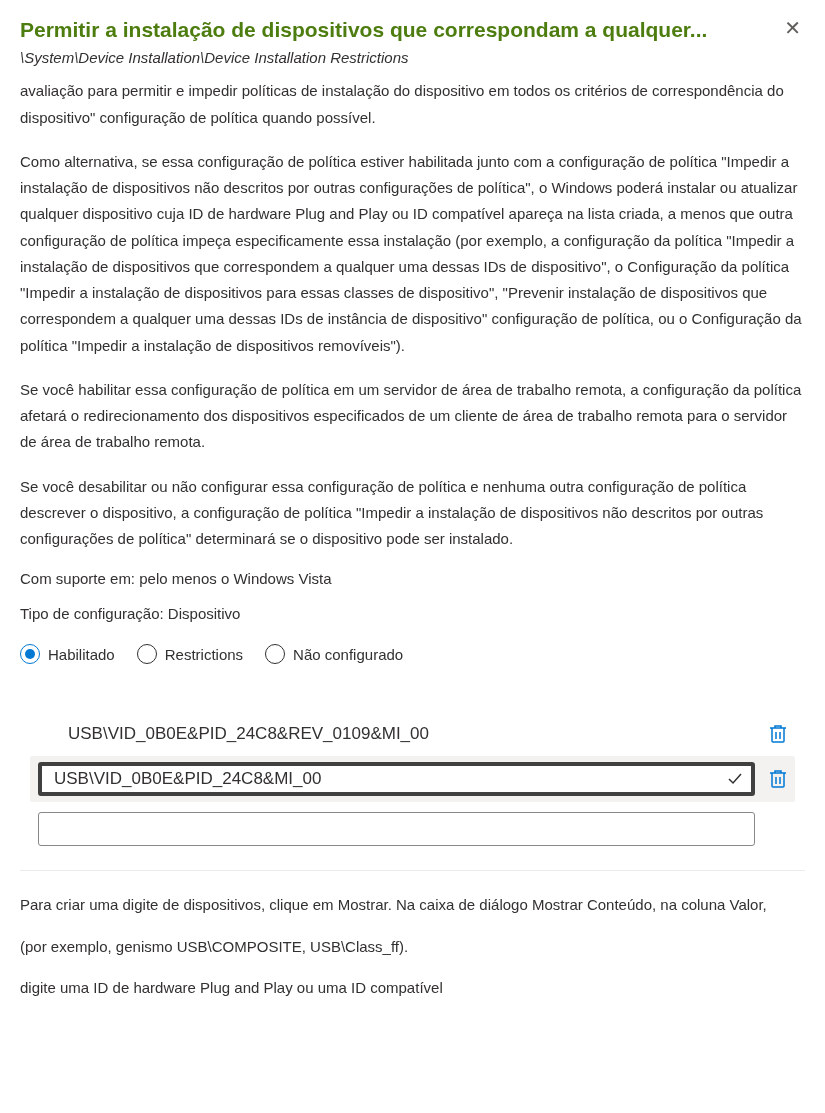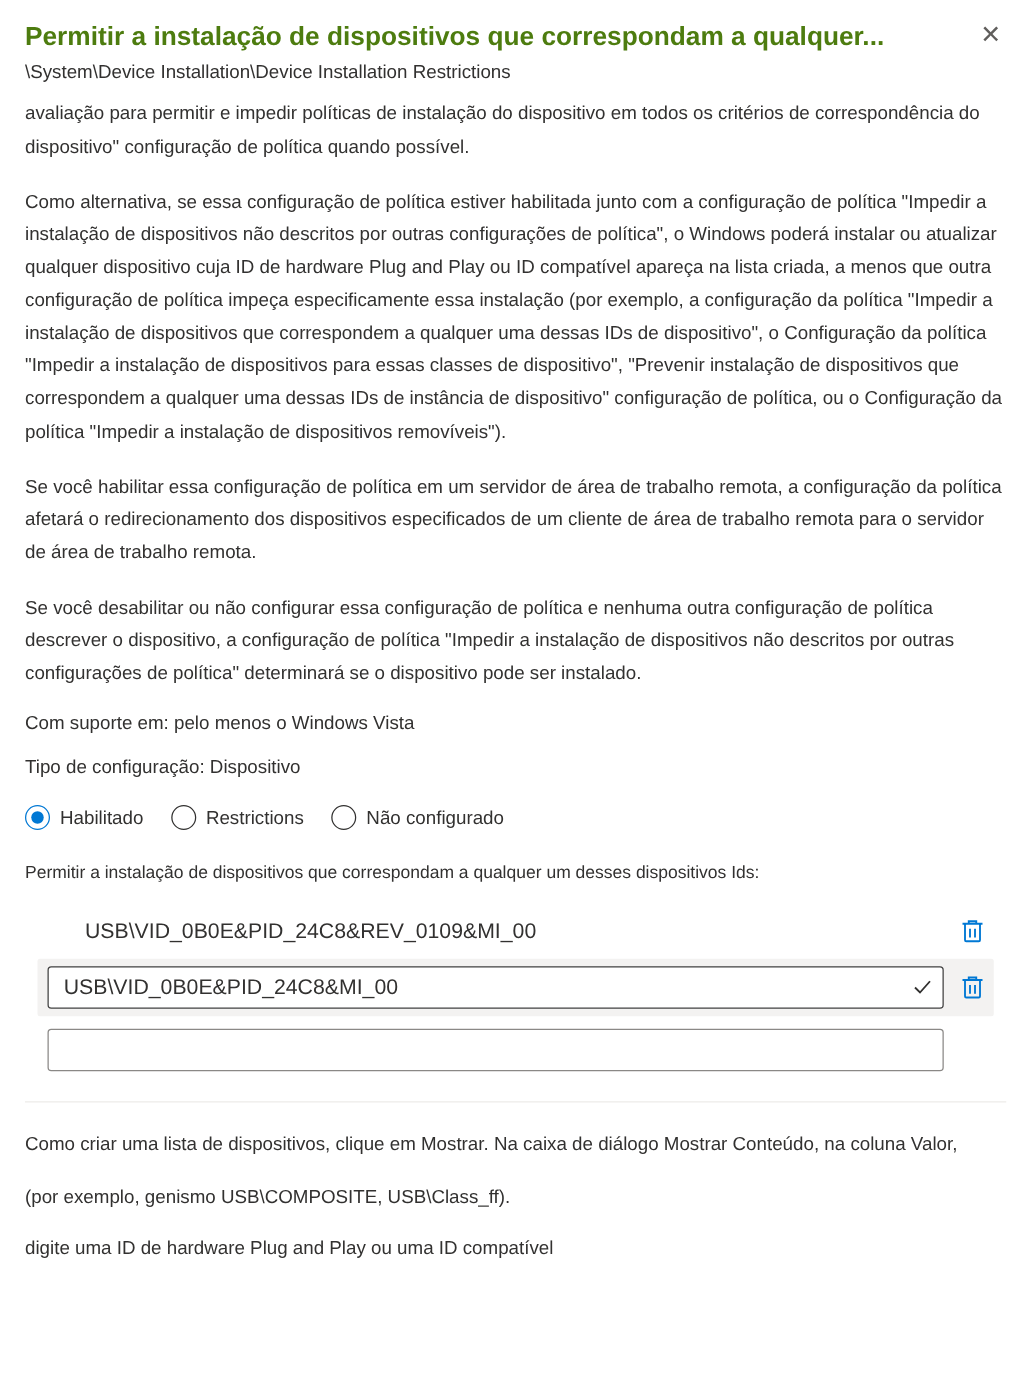--- a/index.html
+++ b/index.html
@@ -37,39 +37,40 @@
     line-height: 1;
     color: #605e5c;
     cursor: pointer;
     padding: 2px 4px;
     user-select: none;
   }
   .breadcrumb {
     font-size: 15px;
     color: #323130;
     margin-bottom: 12px;
+    font-style: italic;
   }
   .desc {
     font-size: 15px;
     line-height: 1.75;
     color: #323130;
     margin-bottom: 4px;
   }
   .desc p {
     margin: 0 0 18px 0;
   }
   .meta-line {
     font-size: 15px;
     margin: 18px 0 6px 0;
   }
   .radio-row {
     display: flex;
     align-items: center;
     gap: 22px;
-    margin: 22px 0 25px 0;
+    margin: 22px 0 48px 0;
   }
   .radio-item {
     display: flex;
     align-items: center;
     gap: 8px;
     font-size: 15px;
     cursor: pointer;
   }
   .radio-circle {
     width: 20px;
@@ -120,21 +121,21 @@
     padding: 6px 8px;
     background: #f3f2f1;
     margin-left: -8px;
     margin-right: -8px;
     border-radius: 2px;
   }
   .edit-input-wrap {
     flex: 1;
     display: flex;
     align-items: center;
-    border: 1px solid #404040;
+    border: 4px solid #404040;
     border-radius: 3px;
     background: #fff;
     height: 34px;
     padding: 0 8px 0 10px;
     box-sizing: border-box;
   }
   .edit-input {
     flex: 1;
     border: none;
     outline: none;
@@ -224,21 +225,20 @@
     <div class="radio-item">
       <span class="radio-circle"></span>
       <span>Restrictions</span>
     </div>
     <div class="radio-item">
       <span class="radio-circle"></span>
       <span>Não configurado</span>
     </div>
   </div>
 
-  <div class="list-label">Permitir a instalação de dispositivos que correspondam a qualquer um desses dispositivos Ids:</div>
 
   <div class="list-area">
 
     <div class="list-row">
       <div class="list-text">USB\VID_0B0E&amp;PID_24C8&amp;REV_0109&amp;MI_00</div>
       <svg class="trash" viewBox="0 0 18 20">
         <path d="M1 4 h16 M6 4 V2 h6 v2 M3 4 v13 a1 1 0 0 0 1 1 h10 a1 1 0 0 0 1 -1 V4 M7 8 v7 M11 8 v7"></path>
       </svg>
     </div>
 
@@ -257,18 +257,18 @@
     <div class="empty-input-row">
       <input class="empty-input" type="text" value="" style="">
       <span class="trash-placeholder"></span>
     </div>
 
   </div>
 
   <hr class="hr">
 
   <div class="footer-text">
-    <p>Como criar uma lista de dispositivos, clique em Mostrar. Na caixa de diálogo Mostrar Conteúdo, na coluna Valor,</p>
+    <p>Para criar uma digite de dispositivos, clique em Mostrar. Na caixa de diálogo Mostrar Conteúdo, na coluna Valor,</p>
     <p>(por exemplo, genismo USB\COMPOSITE, USB\Class_ff).</p>
     <p>digite uma ID de hardware Plug and Play ou uma ID compatível</p>
   </div>
 
 </div>
 
 </body></html>

